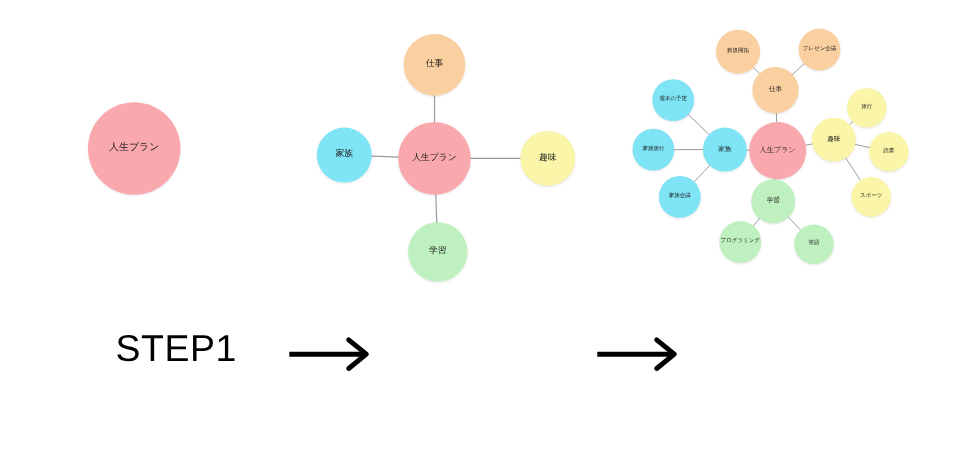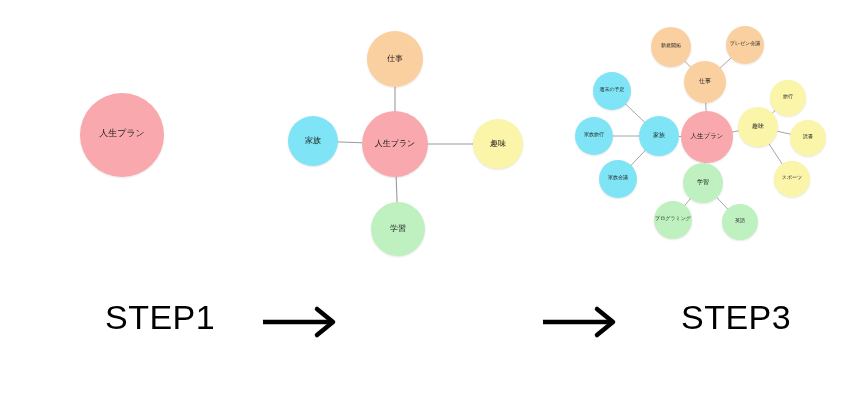--- a/index.html
+++ b/index.html
@@ -193,16 +193,15 @@
     </div>
 
 
     <div class="arrow" id="arrow-1" style="left:508px;">
       <svg width="86" height="36" viewBox="0 0 86 36">
         <line x1="4" y1="18" x2="72" y2="18" stroke="#000" stroke-width="4.5" stroke-linecap="butt"></line>
         <polyline points="58,5 74,18 58,31" fill="none" stroke="#000" stroke-width="4.5" stroke-linecap="round" stroke-linejoin="round"></polyline>
       </svg>
     </div>
 
-    <div class="step-label" id="cap-2" style="left:650px; top:16px;">STEP3</div>
   </div>
 
 </div>
 
 </body></html>

